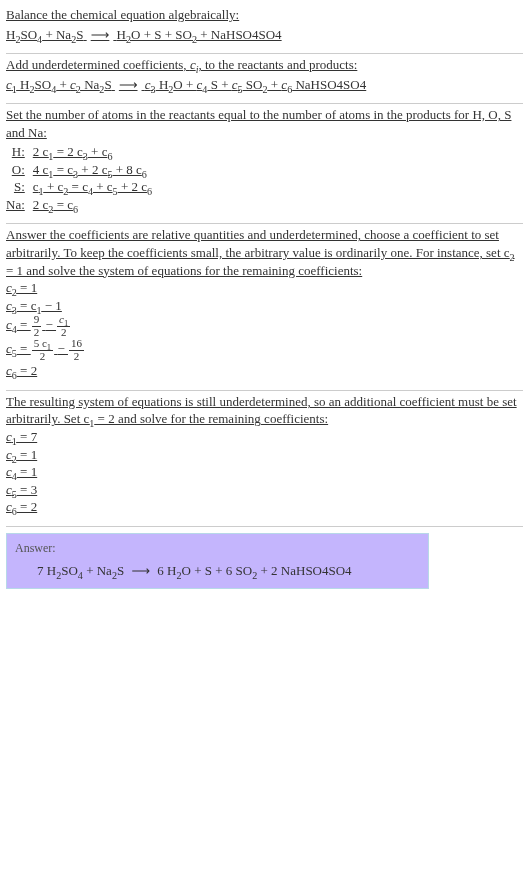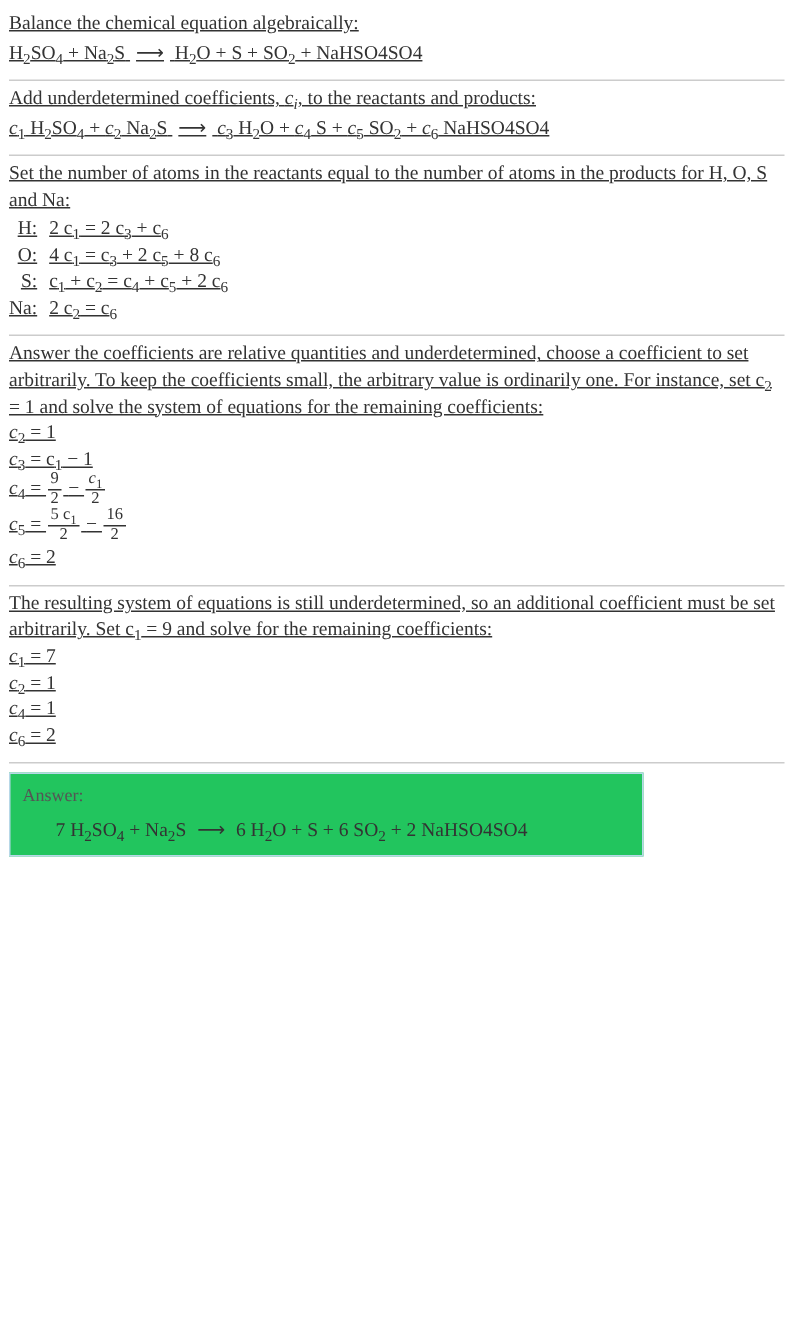--- a/index.html
+++ b/index.html
@@ -63,21 +63,21 @@
     display: block;
     padding: 0 2px;
   }
   .frac .den {
     display: block;
     border-top: 1px solid #333333;
     padding: 0 2px;
   }
   .answerbox {
     border: 1px solid #b7d8e8;
-    background: #22c55e;
+    background: #c4b5fd;
     padding: 6px 8px 8px 8px;
     margin-top: 4px;
     display: inline-block;
     min-width: 405px;
   }
   .answerlabel {
     font-size: 12px;
     color: #555555;
   }
   .answereq {
@@ -160,25 +160,26 @@
     <span class="frac"><span class="num"><span>5 c</span><sub>1</sub></span><span class="den">2</span></span>
     <span> − </span>
     <span class="frac"><span class="num">16</span><span class="den">2</span></span>
   </div>
   <div><span class="italic">c</span><sub>6</sub><span> = 2</span></div>
 </div>
 <hr class="sep">
 
 <div class="section">
   <div>
-    <span>The resulting system of equations is still underdetermined, so an additional coefficient must be set arbitrarily. Set c</span><sub>1</sub><span> = 9 and solve for the remaining coefficients:</span>
+    <span>The resulting system of equations is still underdetermined, so an additional coefficient must be set arbitrarily. Set c</span><sub>1</sub><span> = 2 and solve for the remaining coefficients:</span>
   </div>
   <div><span class="italic">c</span><sub>1</sub><span> = 7</span></div>
   <div><span class="italic">c</span><sub>2</sub><span> = 1</span></div>
   <div><span class="italic">c</span><sub>4</sub><span> = 1</span></div>
+  <div><span class="italic">c</span><sub>5</sub><span> = 3</span></div>
   <div><span class="italic">c</span><sub>6</sub><span> = 2</span></div>
 </div>
 <hr class="sep">
 
 <div class="section">
   <div class="answerbox">
     <div class="answerlabel">Answer:</div>
     <div class="answereq">
       <span>7 H</span><sub>2</sub><span>SO</span><sub>4</sub><span> + Na</span><sub>2</sub><span>S</span>
       <span class="arrow">⟶</span>

